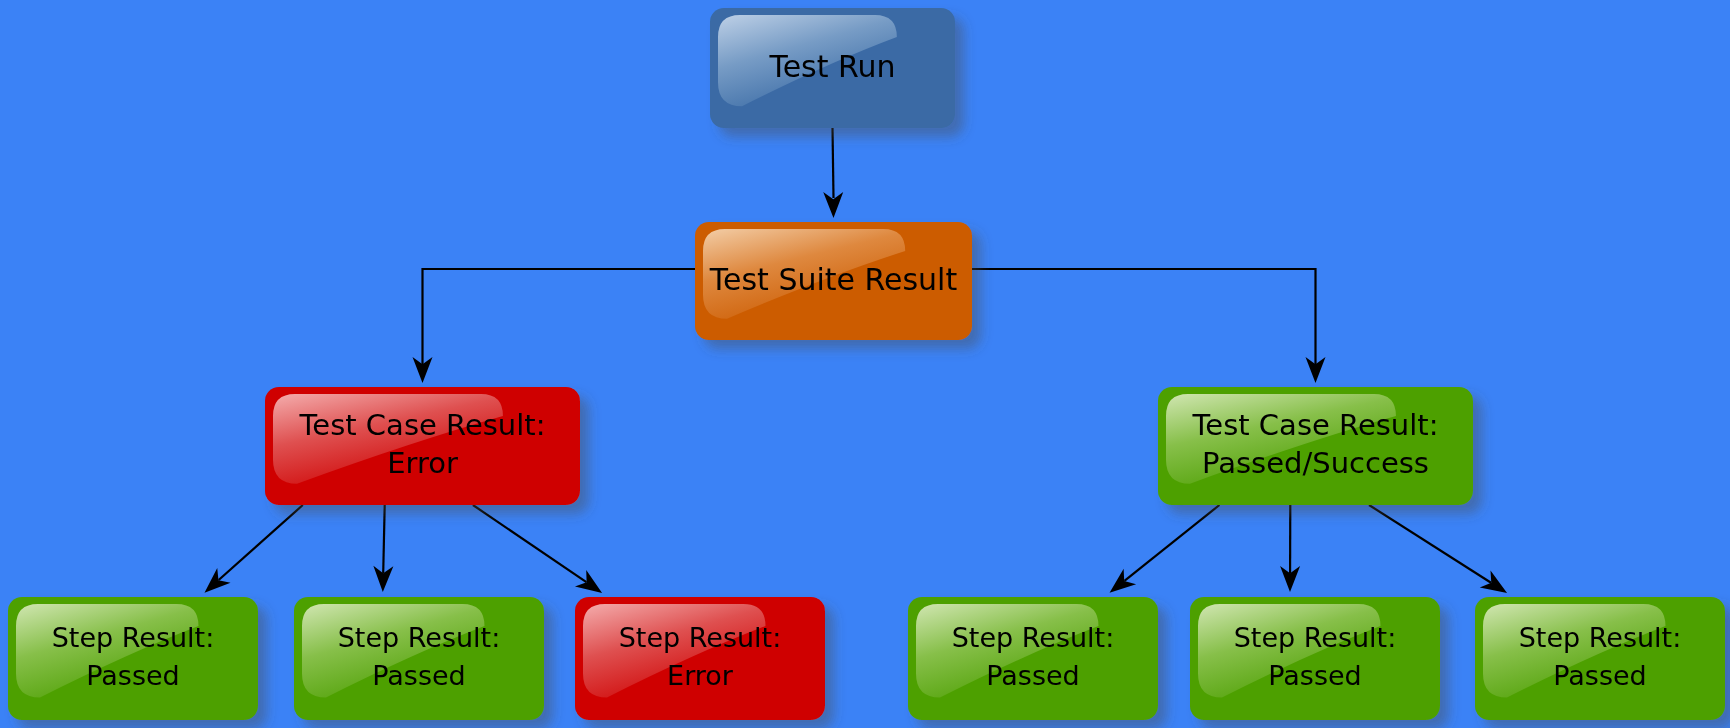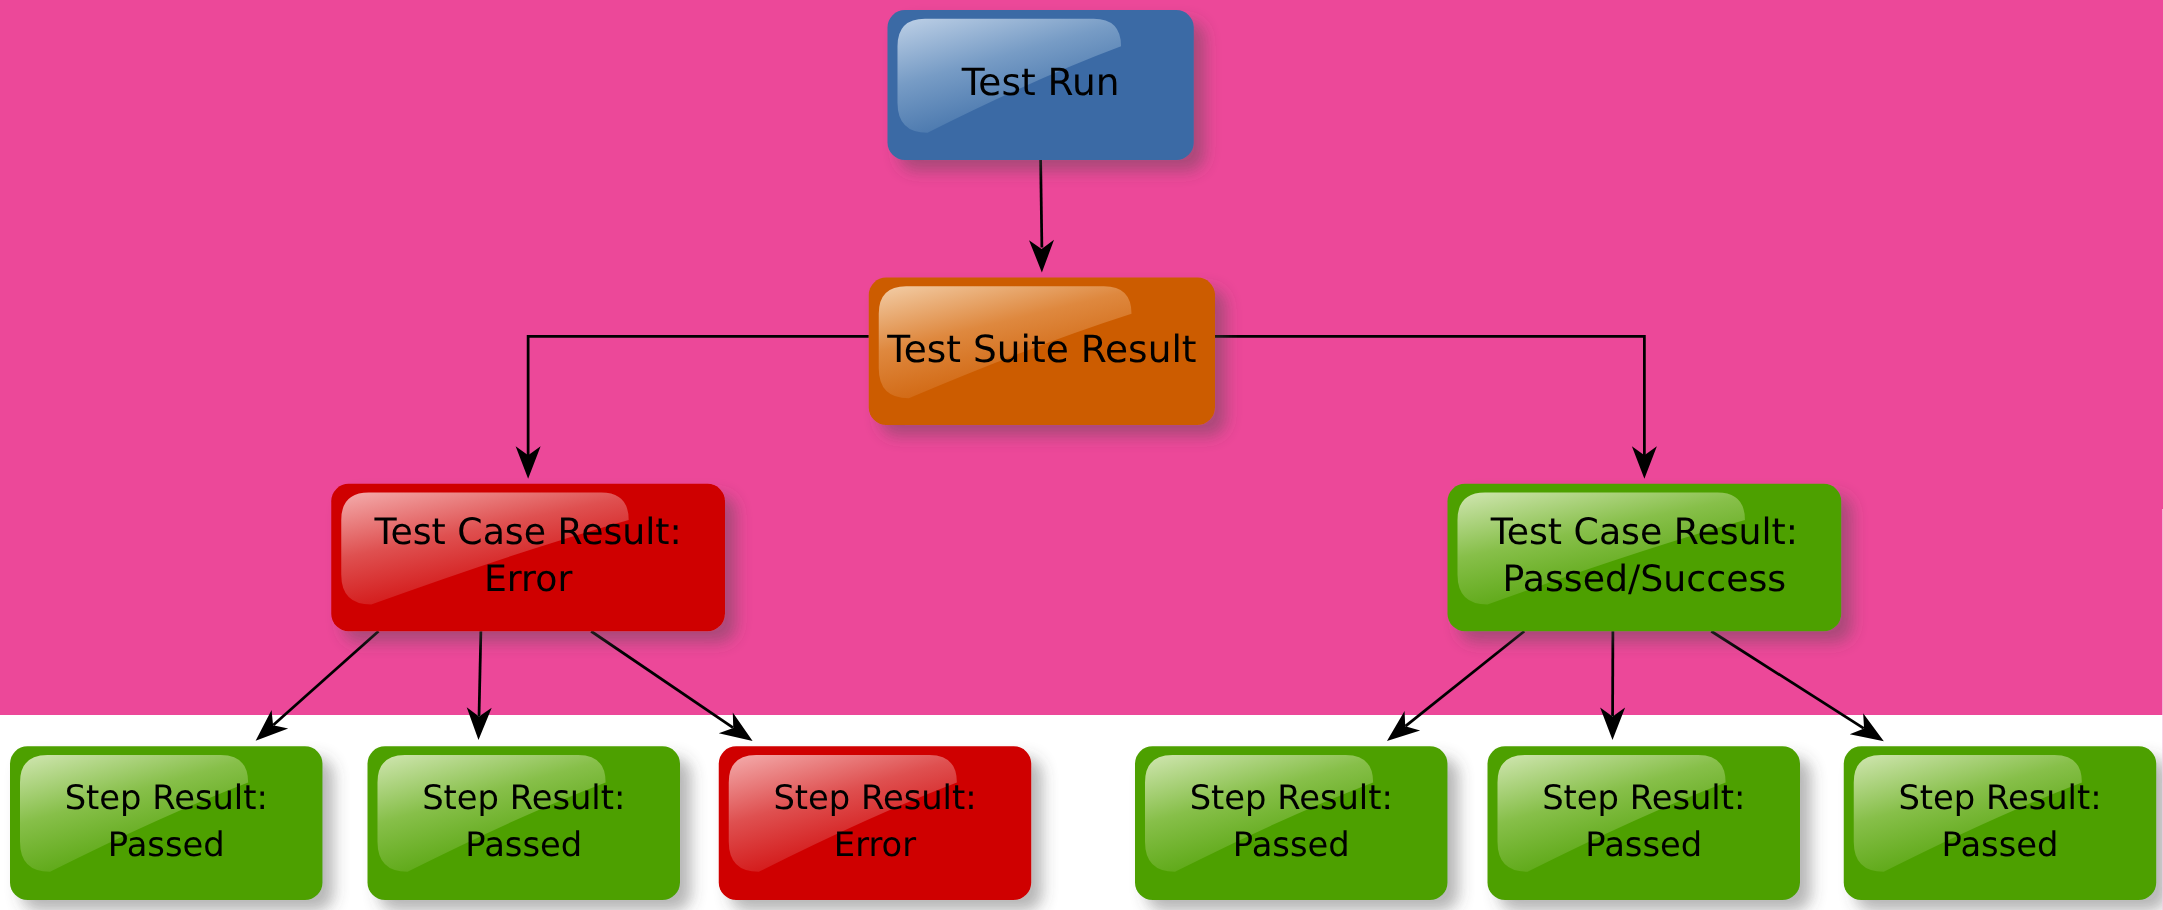--- a/index.html
+++ b/index.html
@@ -9,22 +9,22 @@
   }
   body {
     width: 1730px;
     height: 728px;
     overflow: hidden;
     font-family: "DejaVu Sans", "Liberation Sans", sans-serif;
   }
   #diagram-root {
     position: relative;
     width: 1730px;
-    height: 572px;
-    background: #ec4899;
+    height: 728px;
+    background: #3b82f6;
   }
   #diagram-svg {
     position: absolute;
     top: 0;
     left: 0;
     width: 1730px;
     height: 728px;
     display: block;
   }
   .node-label {

